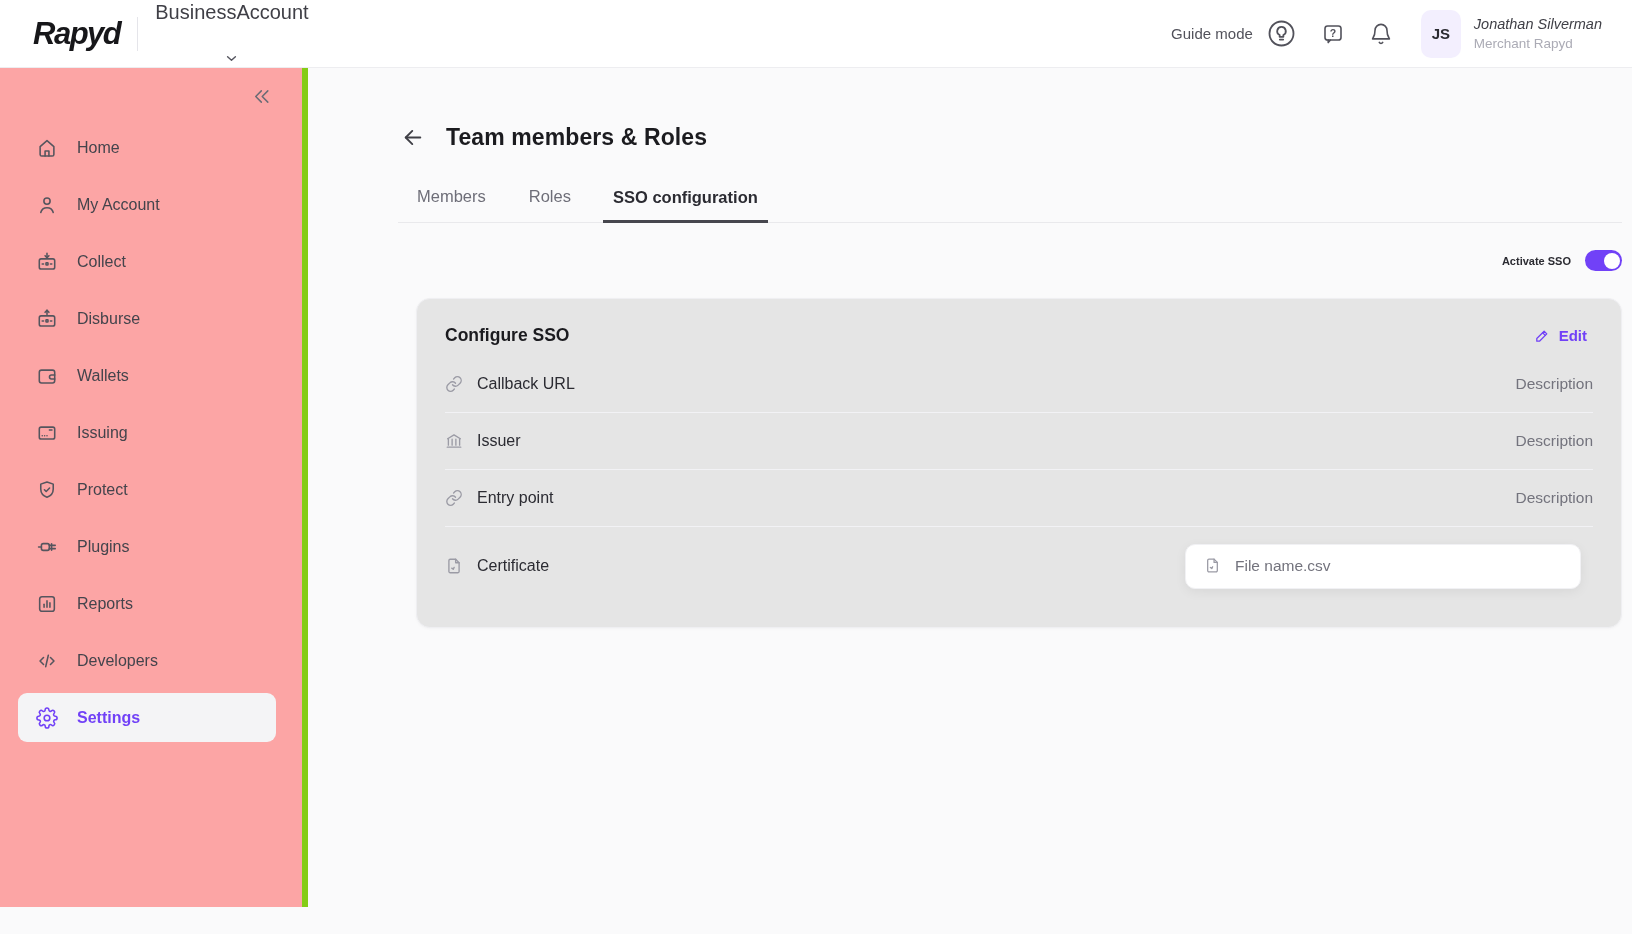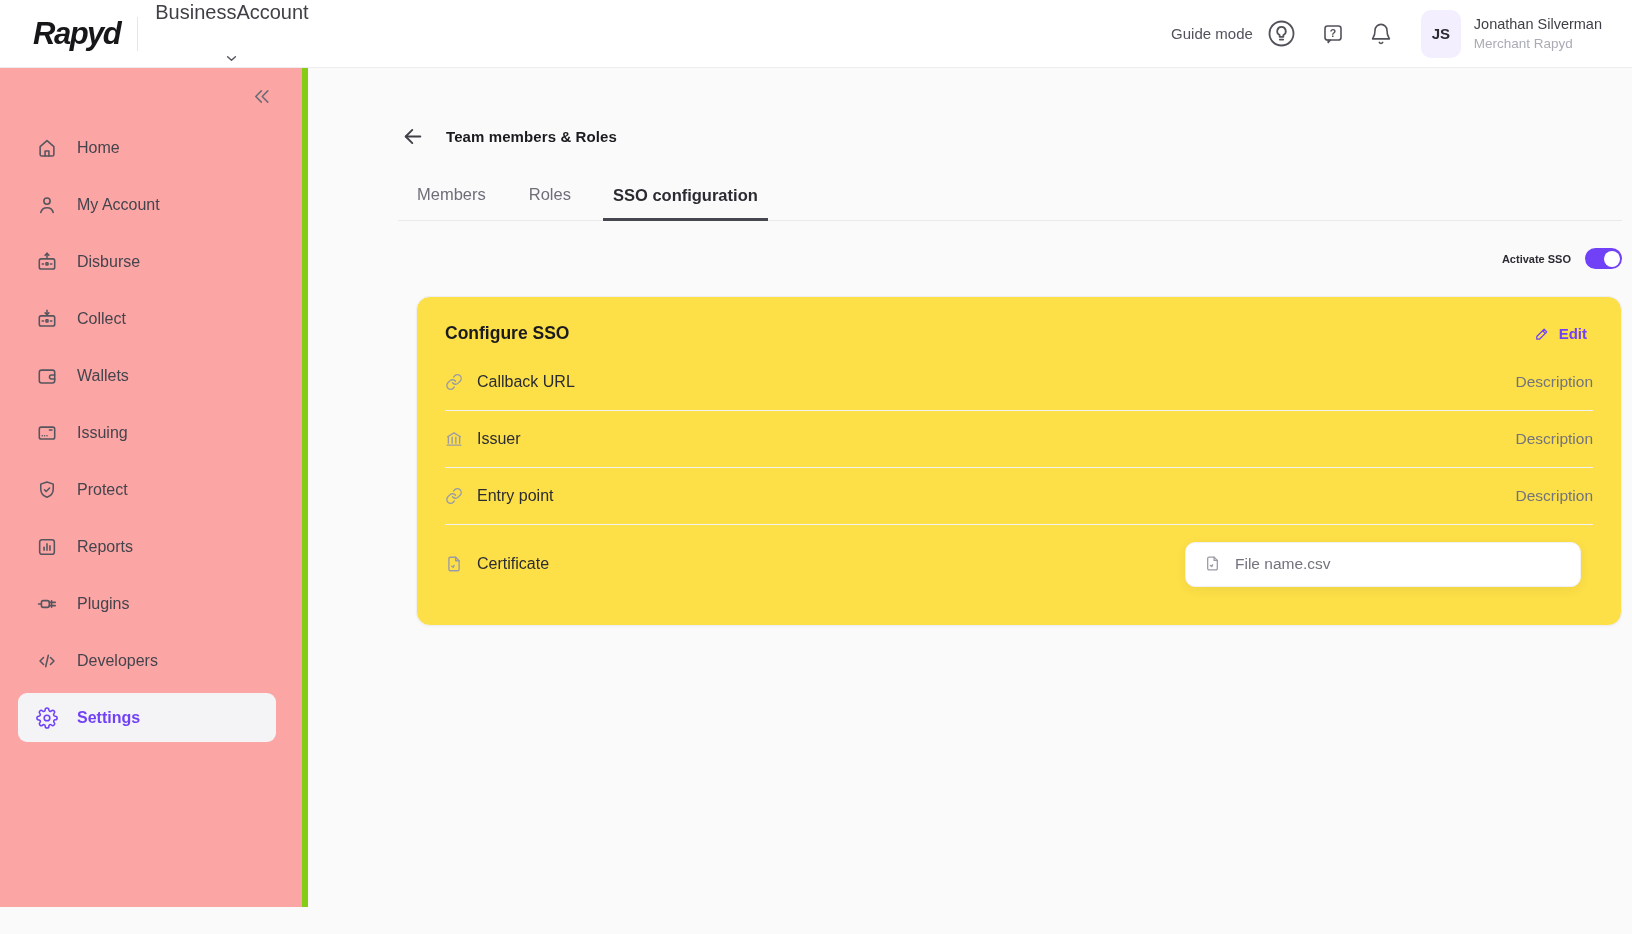--- a/index.html
+++ b/index.html
@@ -35,21 +35,21 @@
   .guide { display: flex; align-items: center; gap: 13px; color: #52525B; font-size: 15px; }
   .icon-btn { color: #52525B; cursor: pointer; background: none; border: none; padding: 0; }
   .user { display: flex; align-items: center; gap: 13px; margin-left: 4px; }
   .avatar {
     width: 40px; height: 48px; border-radius: 10px;
     background: #F3EFFE; color: #2A2A31;
     display: flex; align-items: center; justify-content: center;
     font-size: 15px; font-weight: 700; cursor: pointer;
   }
   .user-meta { line-height: 1.25; }
-  .user-name { font-size: 14.5px; color: #3F3F46; }
+  .user-name { font-size: 14.5px; color: #3F3F46; font-style: italic; }
   .user-sub  { font-size: 13.5px; color: #ABABB5; margin-top: 3px; }
 
   
   .app-body { display: flex; align-items: stretch; }
   .sidebar {
     width: 308px; height: 839px; background: #fca5a5;
     border-right: 6px solid #84cc16;
     padding-top: 16px; flex: none;
   }
   .collapse-row { display: flex; justify-content: flex-end; padding-right: 28px; margin-bottom: 14px; }
@@ -60,21 +60,21 @@
     border-radius: 9px; color: #44444C; font-size: 16px; cursor: pointer;
   }
   .nav-icon { width: 22px; height: 22px; color: #55555E; flex: none; }
   .nav-item.active { background: #F4F4F6; color: #7141F7; font-weight: 700; }
   .nav-item.active .nav-icon { color: #7141F7; }
 
   
   .main { flex: 1; padding: 56px 10px 0 90px; }
   .page-head { display: flex; align-items: center; gap: 21px; padding-left: 2px; }
   .back-btn { color: #3F3F46; cursor: pointer; background: none; border: none; padding: 0; }
-  .page-title { font-size: 15px; font-weight: 700; color: #1B1B1F; letter-spacing: .1px; }
+  .page-title { font-size: 23px; font-weight: 700; color: #1B1B1F; letter-spacing: .1px; }
 
   .tabs {
     margin-top: 36px; display: flex; gap: 41px;
     border-bottom: 1px solid #E9E9EC; padding-left: 18px;
   }
   .tab {
     padding: 0 1px 16px; font-size: 16.5px; color: #6E6E78;
     cursor: pointer; background: none; border: none;
     font-family: inherit;
   }
@@ -95,21 +95,21 @@
     border: none; padding: 0;
   }
   .toggle .knob {
     position: absolute; top: 2.5px; right: 2.5px;
     width: 16px; height: 16px; border-radius: 50%; background: #FFFFFF;
   }
 
   
   .card {
     margin: 27px 0 0 18px;
-    background: #fde047;
+    background: #e5e5e5;
     border: 1px solid #EFEFF2;
     border-radius: 14px;
     box-shadow: 0 1px 3px rgba(18,18,23,0.03);
     padding: 26px 28px 22px;
   }
   .card-head { display: flex; align-items: center; justify-content: space-between; margin-bottom: 10px; }
   .card-title { font-size: 17.5px; font-weight: 700; color: #1B1B1F; }
   .edit-link {
     display: flex; align-items: center; gap: 9px;
     color: #7141F7; font-size: 15px; font-weight: 600; cursor: pointer;
@@ -220,47 +220,47 @@
               <path d="M5.2 20.2c.9-3.5 3.6-5.3 6.8-5.3s5.9 1.8 6.8 5.3"></path>
             </svg>
         </span>
         <span>My Account</span>
       </div>
 
       <div class="nav-item">
         <span class="nav-icon">
           <svg width="22" height="22" viewBox="0 0 24 24" fill="none" stroke="currentColor" stroke-width="1.7" stroke-linecap="round" stroke-linejoin="round">
               <rect x="3.6" y="8.6" width="16.8" height="11" rx="2"></rect>
+              <path d="M12 2.6v4.6"></path>
+              <path d="M9.9 5.2L12 7.3l2.1-2.1"></path>
+              <path d="M6.8 14.1h1.4"></path>
+              <path d="M15.8 14.1h1.4"></path>
+              <rect x="10.9" y="12.9" width="2.2" height="2.4" rx=".5"></rect>
+            </svg>
+        </span>
+        <span>Collect</span>
+      </div>
+
+      <div class="nav-item">
+        <span class="nav-icon">
+          <svg width="22" height="22" viewBox="0 0 24 24" fill="none" stroke="currentColor" stroke-width="1.7" stroke-linecap="round" stroke-linejoin="round">
+              <rect x="3.6" y="8.6" width="16.8" height="11" rx="2"></rect>
               <path d="M12 7.2V2.6"></path>
               <path d="M9.9 4.7L12 2.6l2.1 2.1"></path>
               <path d="M6.8 14.1h1.4"></path>
               <path d="M15.8 14.1h1.4"></path>
               <rect x="10.9" y="12.9" width="2.2" height="2.4" rx=".5"></rect>
             </svg>
         </span>
         <span>Disburse</span>
       </div>
 
       <div class="nav-item">
         <span class="nav-icon">
           <svg width="22" height="22" viewBox="0 0 24 24" fill="none" stroke="currentColor" stroke-width="1.7" stroke-linecap="round" stroke-linejoin="round">
-              <rect x="3.6" y="8.6" width="16.8" height="11" rx="2"></rect>
-              <path d="M12 2.6v4.6"></path>
-              <path d="M9.9 5.2L12 7.3l2.1-2.1"></path>
-              <path d="M6.8 14.1h1.4"></path>
-              <path d="M15.8 14.1h1.4"></path>
-              <rect x="10.9" y="12.9" width="2.2" height="2.4" rx=".5"></rect>
-            </svg>
-        </span>
-        <span>Collect</span>
-      </div>
-
-      <div class="nav-item">
-        <span class="nav-icon">
-          <svg width="22" height="22" viewBox="0 0 24 24" fill="none" stroke="currentColor" stroke-width="1.7" stroke-linecap="round" stroke-linejoin="round">
               <rect x="3.6" y="5.6" width="16.8" height="14" rx="2.4"></rect>
               <path d="M20.4 11h-3.6a2.1 2.1 0 0 0 0 4.2h3.6"></path>
             </svg>
         </span>
         <span>Wallets</span>
       </div>
 
       <div class="nav-item">
         <span class="nav-icon">
           <svg width="22" height="22" viewBox="0 0 24 24" fill="none" stroke="currentColor" stroke-width="1.7" stroke-linecap="round" stroke-linejoin="round">
@@ -273,45 +273,45 @@
       </div>
 
       <div class="nav-item">
         <span class="nav-icon">
           <svg width="22" height="22" viewBox="0 0 24 24" fill="none" stroke="currentColor" stroke-width="1.7" stroke-linecap="round" stroke-linejoin="round">
               <path d="M12 3.2l6.8 2.4v5.2c0 4.6-2.9 7.6-6.8 9-3.9-1.4-6.8-4.4-6.8-9V5.6z"></path>
               <path d="M9.2 11.7l1.9 1.9 3.7-3.8"></path>
             </svg>
         </span>
         <span>Protect</span>
-      </div>
-
-      <div class="nav-item">
-        <span class="nav-icon">
-          <svg width="22" height="22" viewBox="0 0 24 24" fill="none" stroke="currentColor" stroke-width="1.7" stroke-linecap="round" stroke-linejoin="round">
-              <rect x="4" y="4" width="16" height="16" rx="2.5"></rect>
-              <path d="M8.8 15.6v-3.2"></path>
-              <path d="M12 15.6V8.6"></path>
-              <path d="M15.2 15.6v-4.8"></path>
-            </svg>
-        </span>
-        <span>Reports</span>
       </div>
 
       <div class="nav-item">
         <span class="nav-icon">
           <svg width="22" height="22" viewBox="0 0 24 24" fill="none" stroke="currentColor" stroke-width="1.7" stroke-linecap="round" stroke-linejoin="round">
               <path d="M2.8 12h3.1"></path>
               <rect x="5.9" y="8.3" width="8.6" height="7.4" rx="2"></rect>
               <path d="M17 8.4v7.2"></path>
               <path d="M14.5 10.2H21"></path>
               <path d="M14.5 13.8H21"></path>
             </svg>
         </span>
         <span>Plugins</span>
+      </div>
+
+      <div class="nav-item">
+        <span class="nav-icon">
+          <svg width="22" height="22" viewBox="0 0 24 24" fill="none" stroke="currentColor" stroke-width="1.7" stroke-linecap="round" stroke-linejoin="round">
+              <rect x="4" y="4" width="16" height="16" rx="2.5"></rect>
+              <path d="M8.8 15.6v-3.2"></path>
+              <path d="M12 15.6V8.6"></path>
+              <path d="M15.2 15.6v-4.8"></path>
+            </svg>
+        </span>
+        <span>Reports</span>
       </div>
 
       <div class="nav-item">
         <span class="nav-icon">
           <svg width="22" height="22" viewBox="0 0 24 24" fill="none" stroke="currentColor" stroke-width="1.7" stroke-linecap="round" stroke-linejoin="round">
               <path d="M8.2 8.2L4.4 12l3.8 3.8"></path>
               <path d="M15.8 8.2L19.6 12l-3.8 3.8"></path>
               <path d="M13.4 5.8l-2.8 12.4"></path>
             </svg>
         </span>

